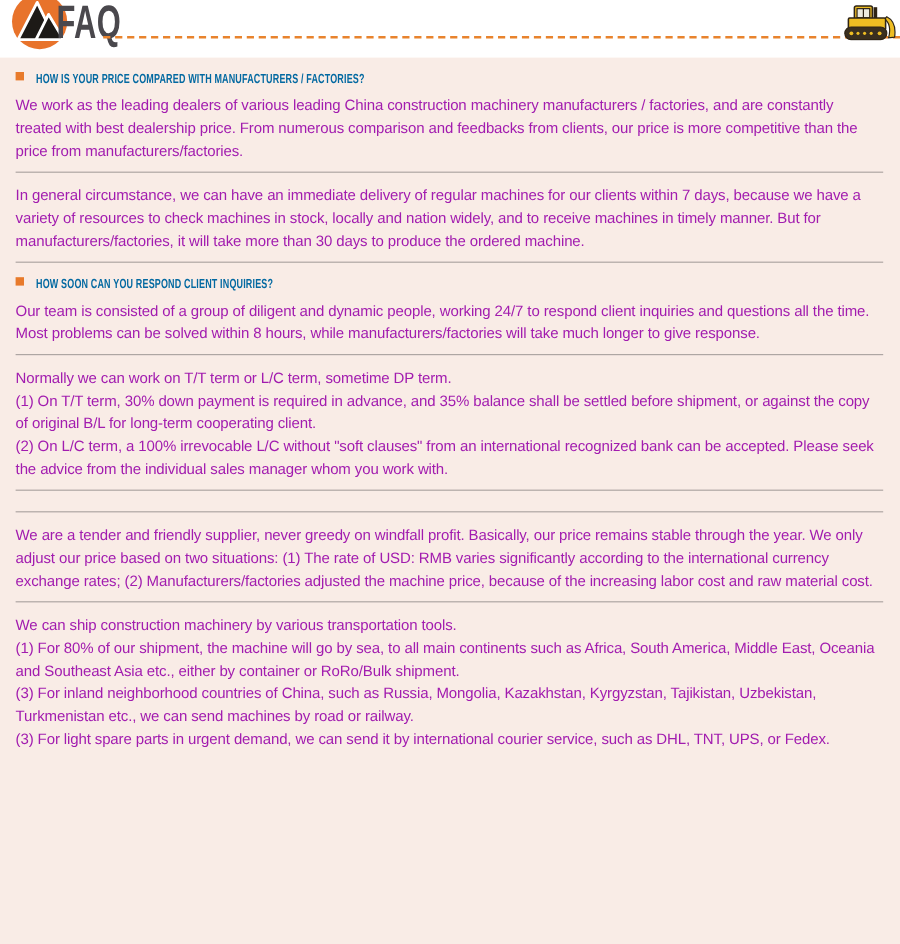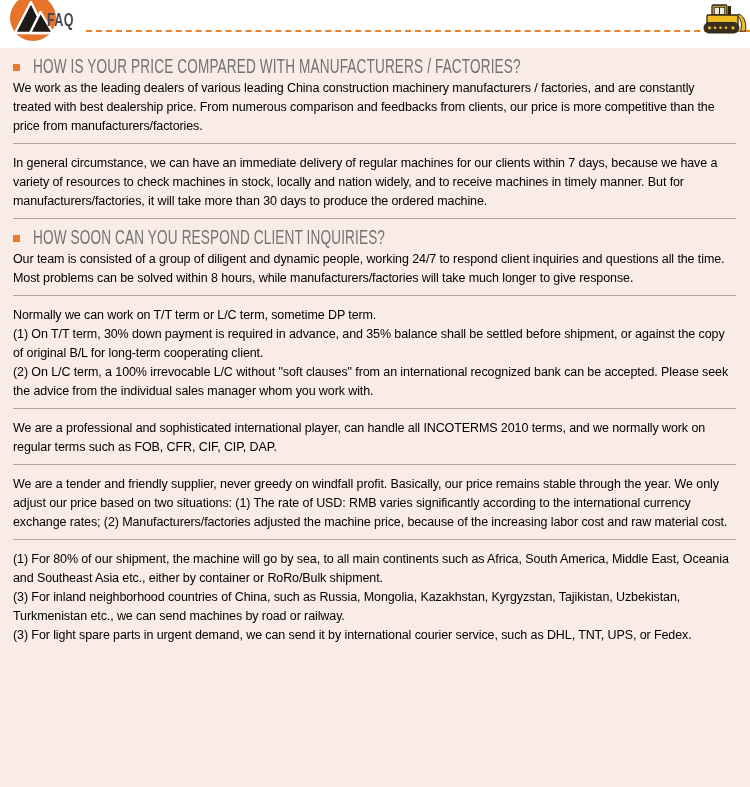--- a/index.html
+++ b/index.html
@@ -21,21 +21,21 @@
     left: 9px;
     top: -6px;
     width: 48px;
     height: 48px;
   }
   .title {
     position: absolute;
     left: 47px;
     top: 5px;
     margin: 0;
-    font-size: 19px;
+    font-size: 39px;
     font-weight: bold;
     color: #4a484d;
     line-height: 30px;
     white-space: nowrap;
   }
   .title .condense {
     display: inline-block;
     transform: scaleX(0.66);
     transform-origin: left top;
     letter-spacing: 0.5px;
@@ -53,45 +53,45 @@
     top: 2px;
     width: 47px;
     height: 32px;
   }
   .content {
     padding: 0 14px 0 13px;
   }
   .faq-item { padding-top: 10px; }
   .question {
     margin: 0 0 4px 0;
-    font-size: 20px;
+    font-size: 11px;
     line-height: 17px;
-    color: #737373;
-    font-weight: normal;
+    color: #0369a1;
+    font-weight: bold;
     white-space: nowrap;
   }
   .bullet {
     display: inline-block;
     width: 7px;
     height: 7px;
     background: #e87a2b;
     margin-right: 7px;
     vertical-align: 2px;
   }
   .qtext {
     display: inline-block;
     transform: scaleX(0.68);
     transform-origin: left center;
     letter-spacing: 0.2px;
   }
   .answers p {
     margin: 0;
     font-size: 12.5px;
     line-height: 19px;
-    color: #000000;
+    color: #a21caf;
     letter-spacing: -0.1px;
   }
   .divider {
     border-bottom: 1px solid #aea6a3;
     margin-top: 7px;
   }
 </style>
 </head>
 <body>
 
@@ -157,35 +157,33 @@
   <section class="faq-item">
     <div class="answers">
           <p>Normally we can work on T/T term or L/C term, sometime DP term.</p>
           <p>(1) On T/T term, 30% down payment is required in advance, and 35% balance shall be settled before shipment, or against the copy of original B/L for long-term cooperating client.</p>
           <p>(2) On L/C term, a 100% irrevocable L/C without "soft clauses" from an international recognized bank can be accepted. Please seek the advice from the individual sales manager whom you work with.</p>
         </div>
     <div class="divider"></div>
   </section>
 
   <section class="faq-item">
-    <div class="answers">
-          <p>We are a professional and sophisticated international player, can handle all INCOTERMS 2010 terms, and we normally work on regular terms such as FOB, CFR, CIF, CIP, DAP.</p>
-        </div>
     <div class="divider"></div>
   </section>
 
   <section class="faq-item">
     <div class="answers">
           <p>We are a tender and friendly supplier, never greedy on windfall profit. Basically, our price remains stable through the year. We only adjust our price based on two situations: (1) The rate of USD: RMB varies significantly according to the international currency exchange rates; (2) Manufacturers/factories adjusted the machine price, because of the increasing labor cost and raw material cost.</p>
         </div>
     <div class="divider"></div>
   </section>
 
   <section class="faq-item">
     <div class="answers">
+          <p>We can ship construction machinery by various transportation tools.</p>
           <p>(1) For 80% of our shipment, the machine will go by sea, to all main continents such as Africa, South America, Middle East, Oceania and Southeast Asia etc., either by container or RoRo/Bulk shipment.</p>
           <p>(3) For inland neighborhood countries of China, such as Russia, Mongolia, Kazakhstan, Kyrgyzstan, Tajikistan, Uzbekistan, Turkmenistan etc., we can send machines by road or railway.</p>
           <p>(3) For light spare parts in urgent demand, we can send it by international courier service, such as DHL, TNT, UPS, or Fedex.</p>
         </div>
 
   </section>
 </main>
 </div>
 
 </body></html>

